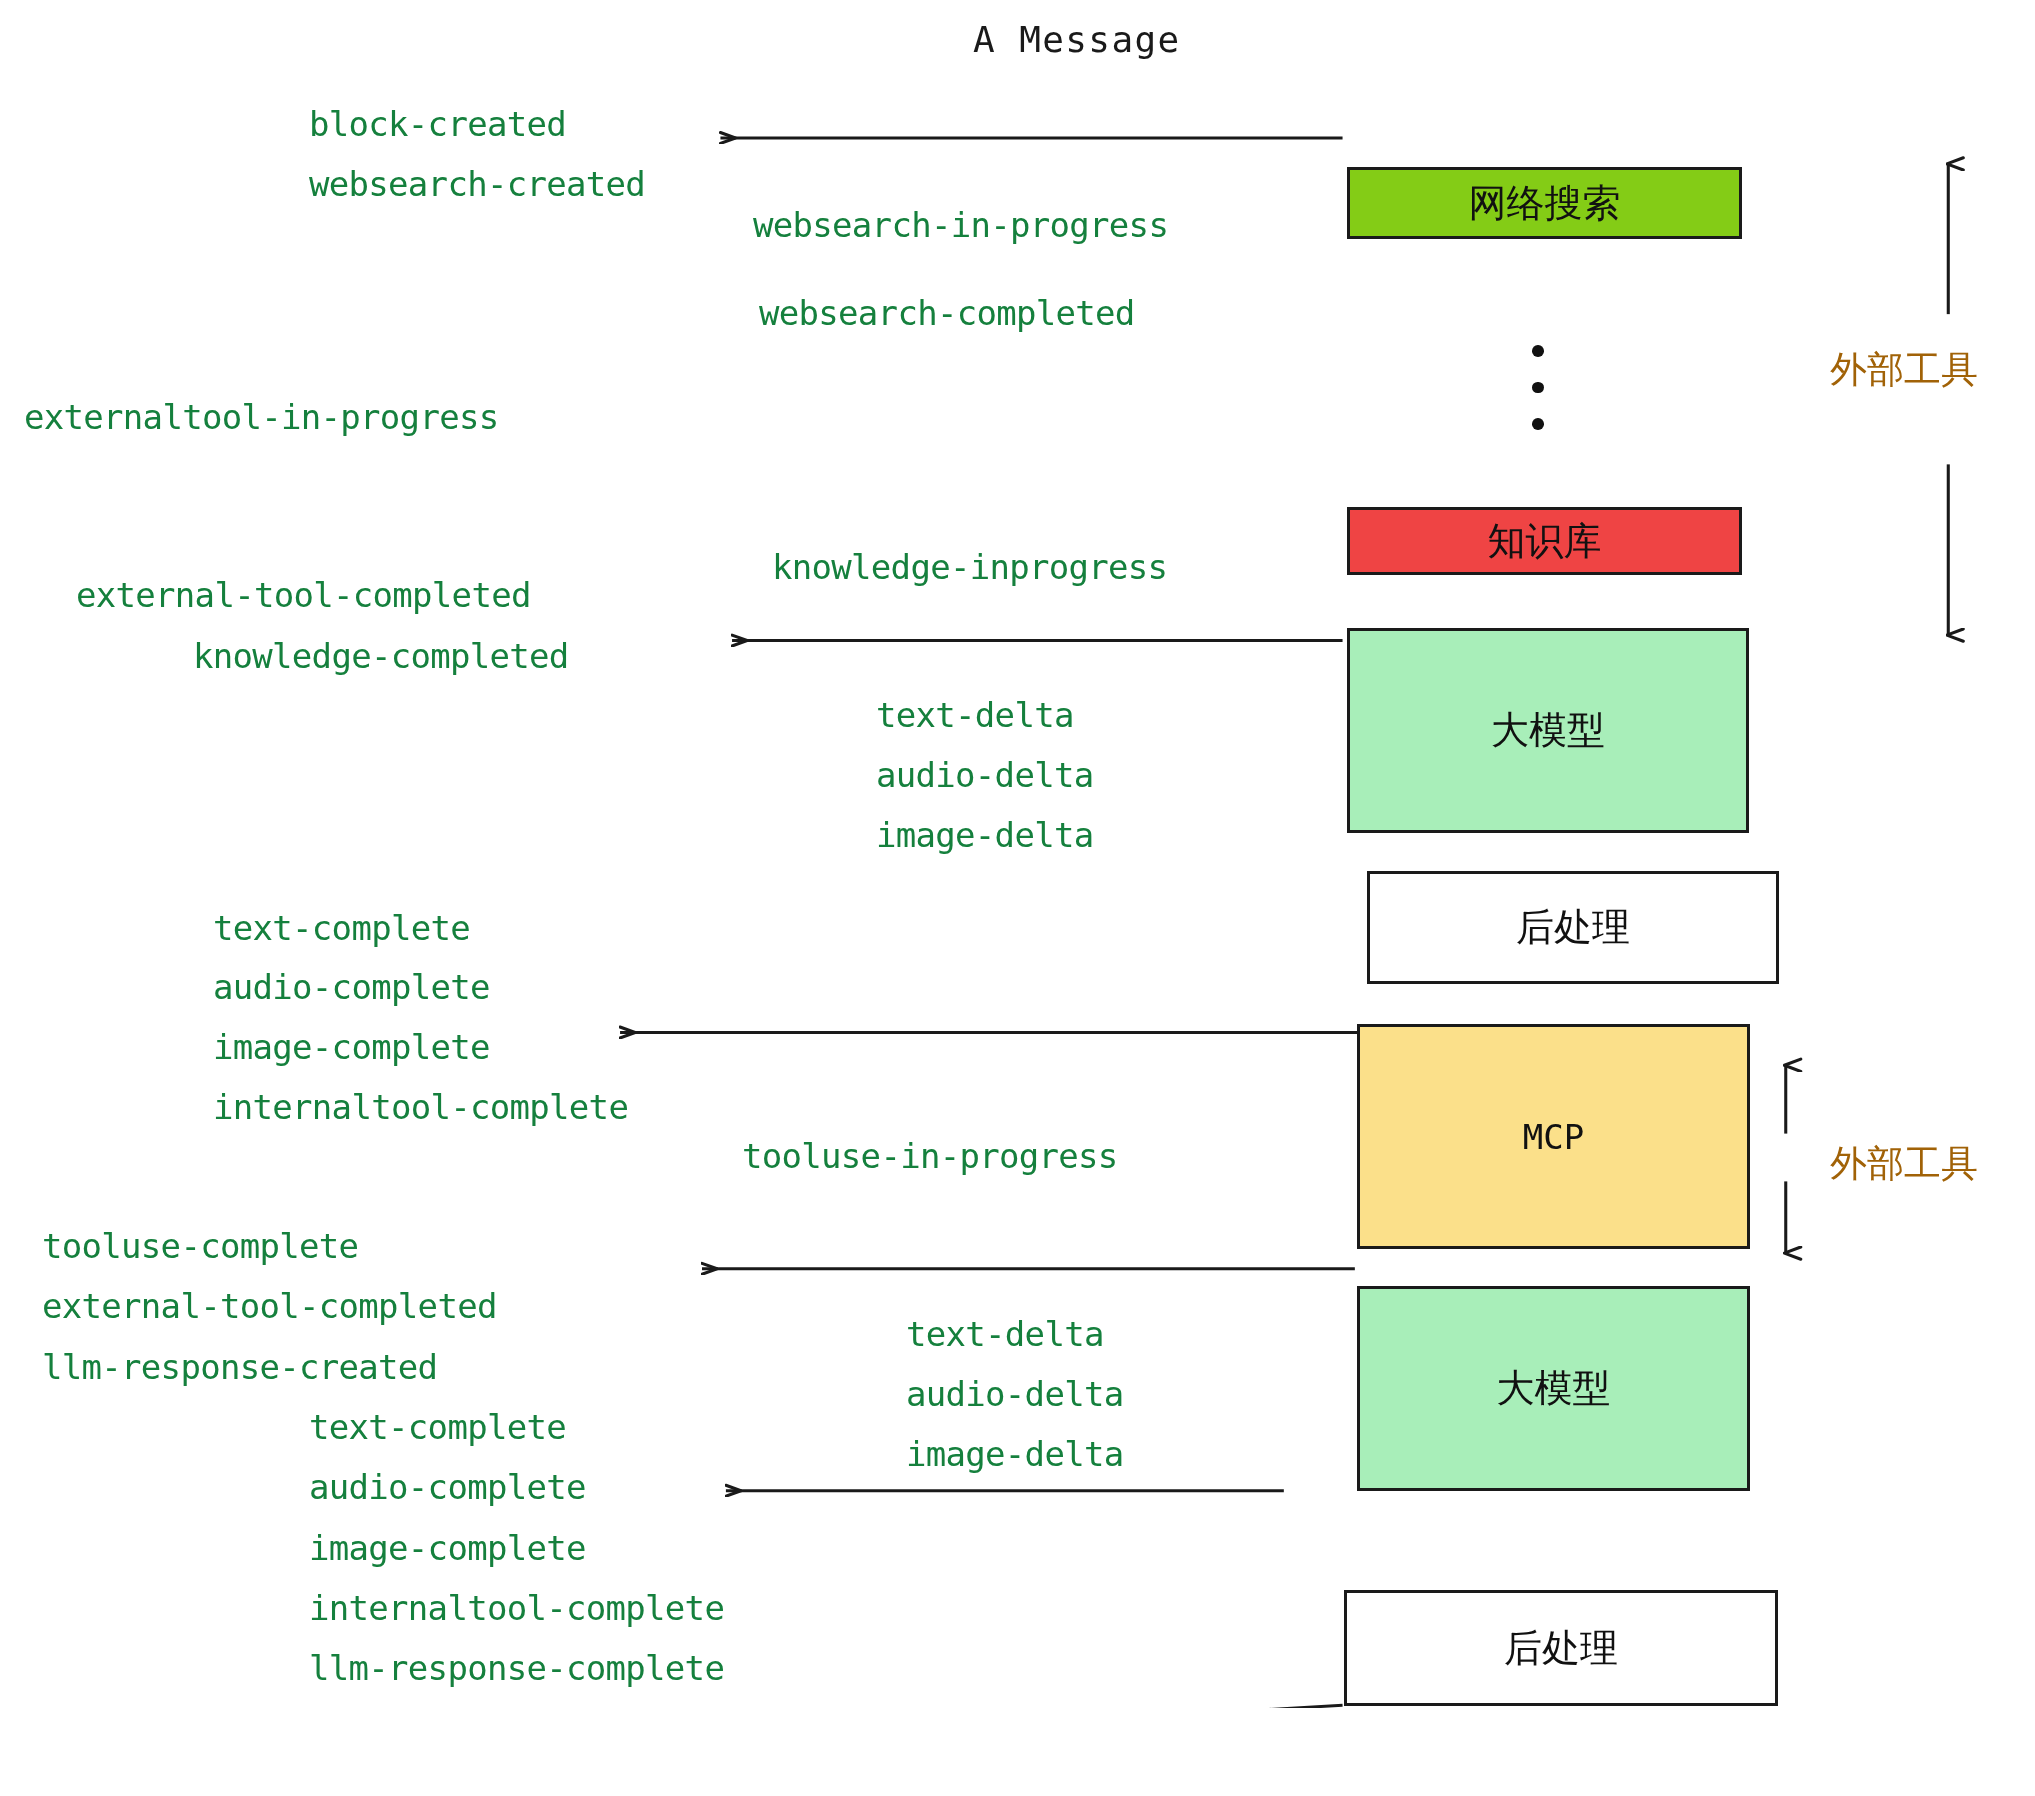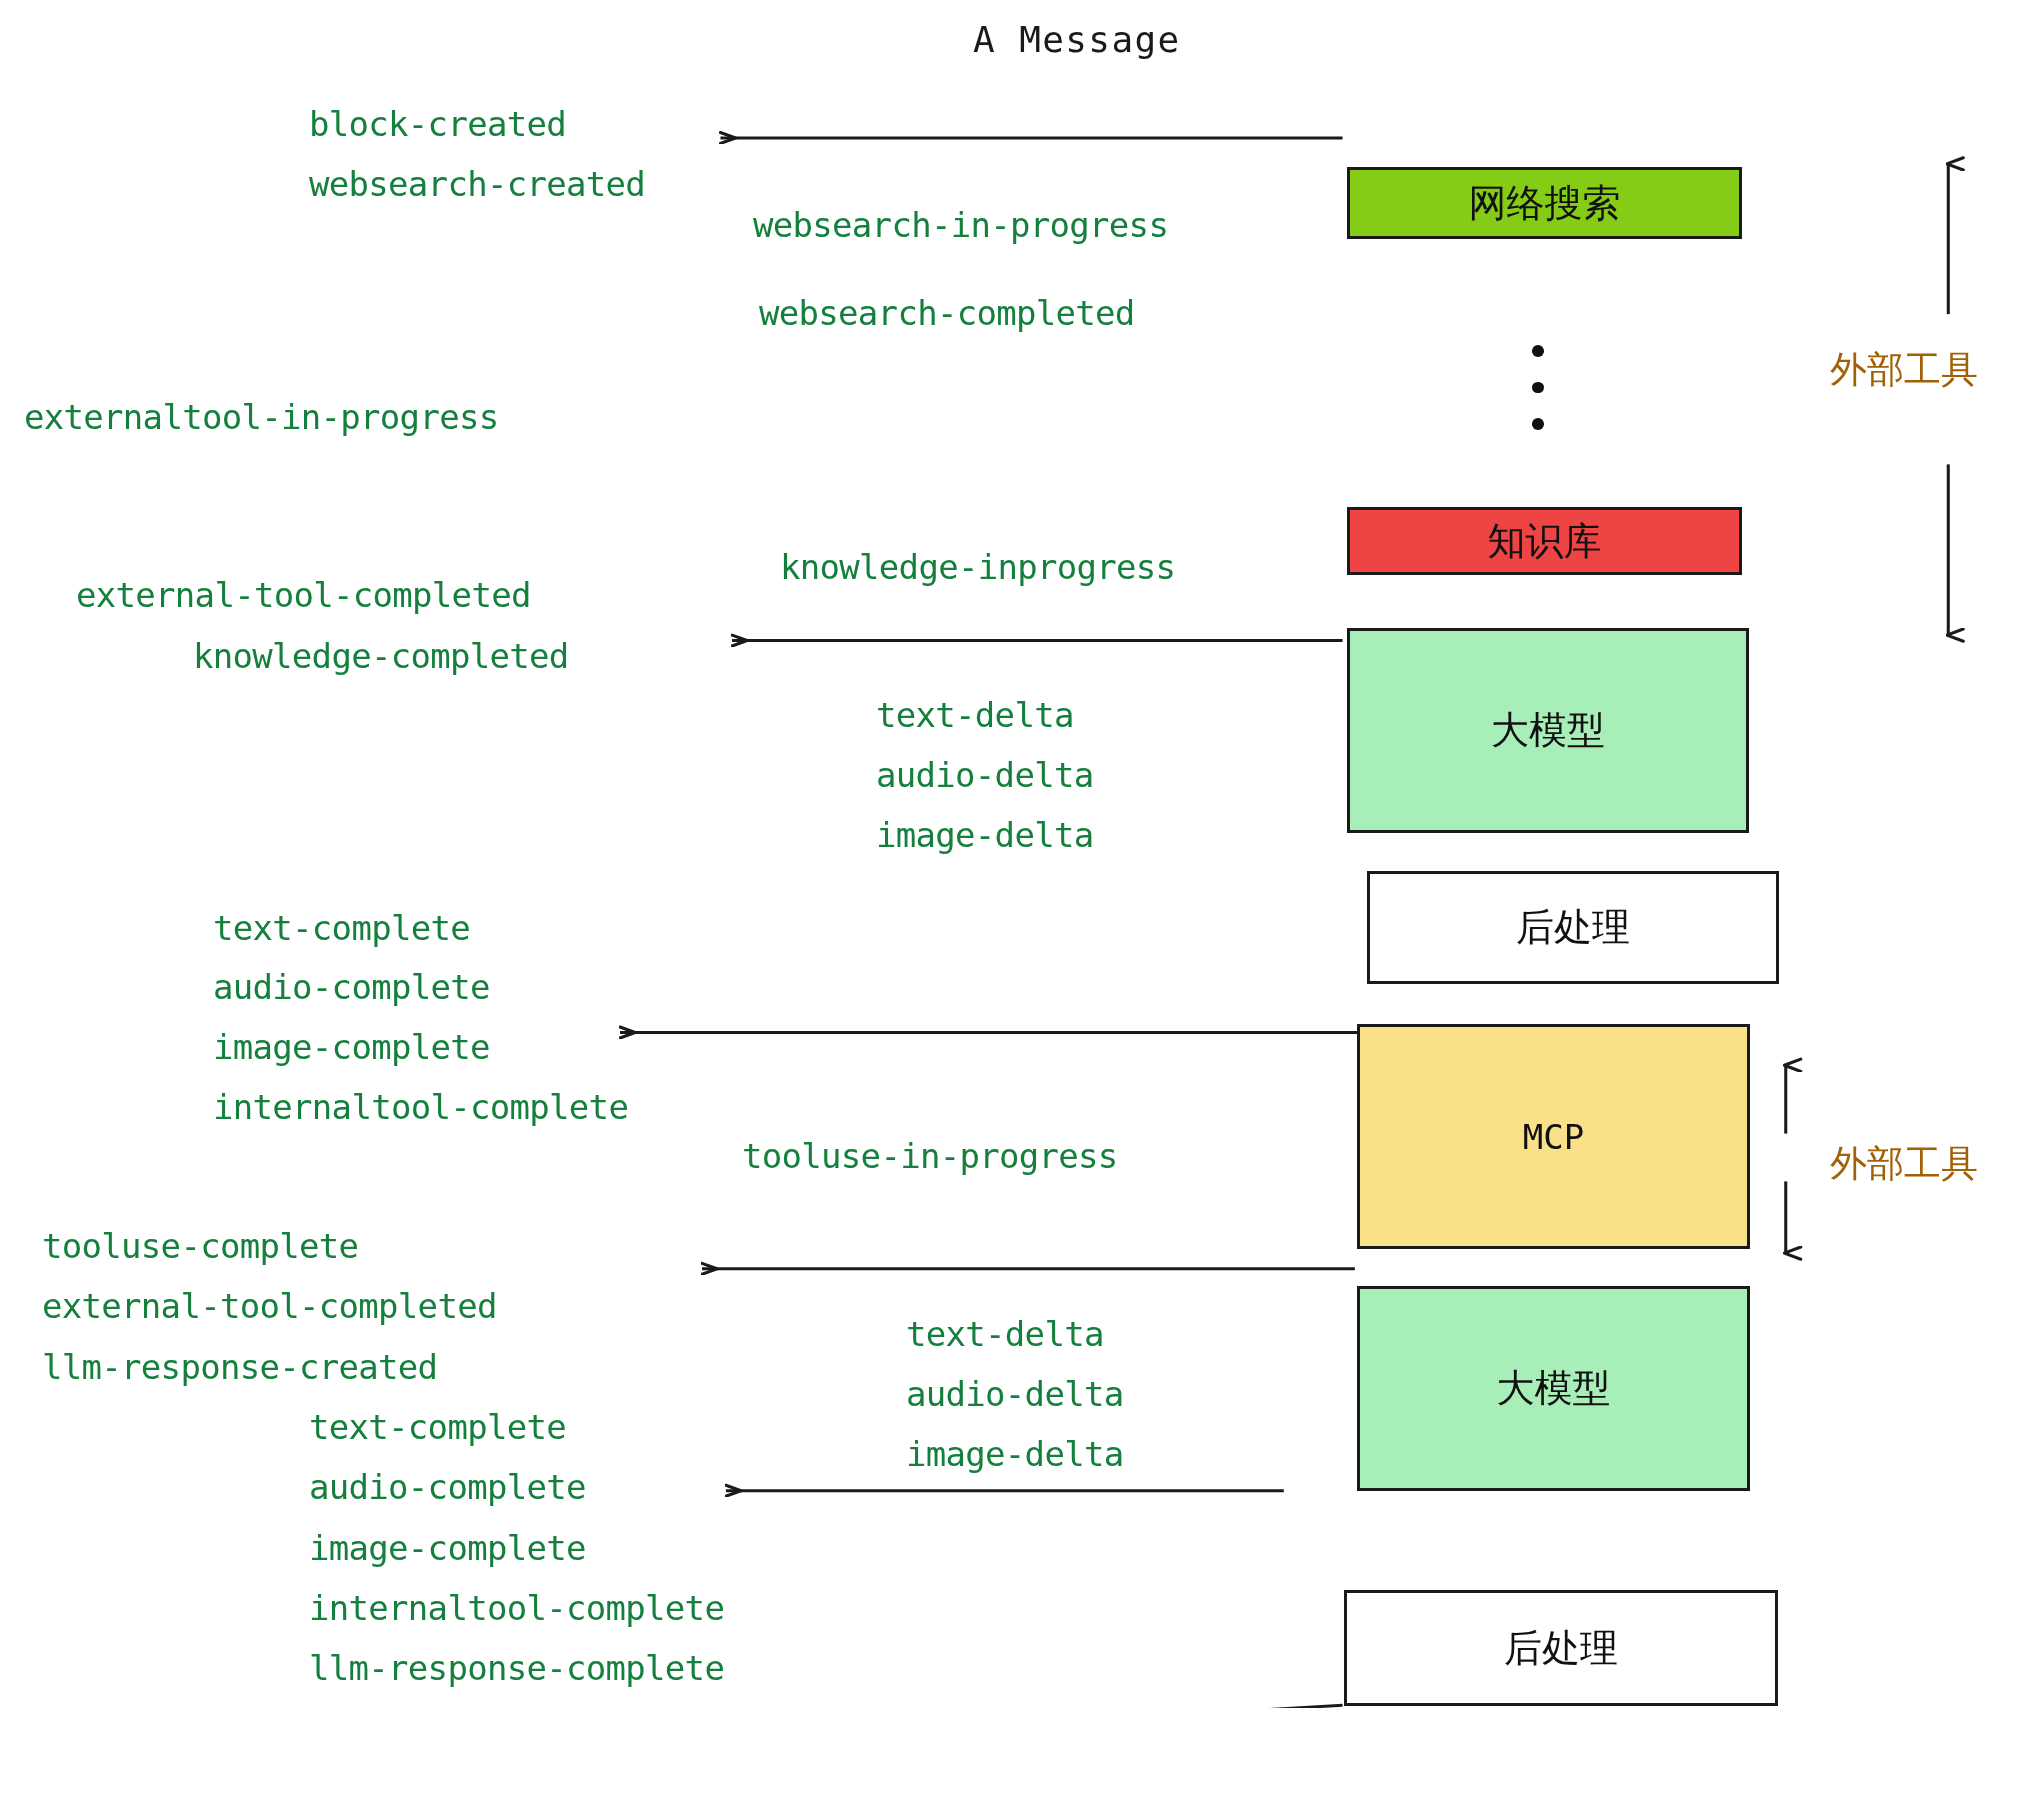--- a/index.html
+++ b/index.html
@@ -133,21 +133,21 @@
 
   <div class="vlabel" style="left:1830px; top:345px;">外部工具</div>
   <div class="vlabel" style="left:1830px; top:1139px;">外部工具</div>
 
   <div class="lbl" style="left:309px; top:107px;">block-created</div>
   <div class="lbl" style="left:309px; top:167px;">websearch-created</div>
   <div class="lbl" style="left:753px; top:208px;">websearch-in-progress</div>
   <div class="lbl" style="left:759px; top:296px;">websearch-completed</div>
   <div class="lbl" style="left:24px; top:400px;">externaltool-in-progress</div>
 
-  <div class="lbl" style="left:772px; top:550px;margin-left:8px;">knowledge-inprogress</div>
+  <div class="lbl" style="left:772px; top:550px;">knowledge-inprogress</div>
   <div class="lbl" style="left:76px; top:578px;">external-tool-completed</div>
   <div class="lbl" style="left:193px; top:639px;">knowledge-completed</div>
 
   <div class="lbl" style="left:876px; top:698px;">text-delta</div>
   <div class="lbl" style="left:876px; top:758px;">audio-delta</div>
   <div class="lbl" style="left:876px; top:818px;">image-delta</div>
 
   <div class="lbl" style="left:213px; top:911px;">text-complete</div>
   <div class="lbl" style="left:213px; top:970px;">audio-complete</div>
   <div class="lbl" style="left:213px; top:1030px;">image-complete</div>

